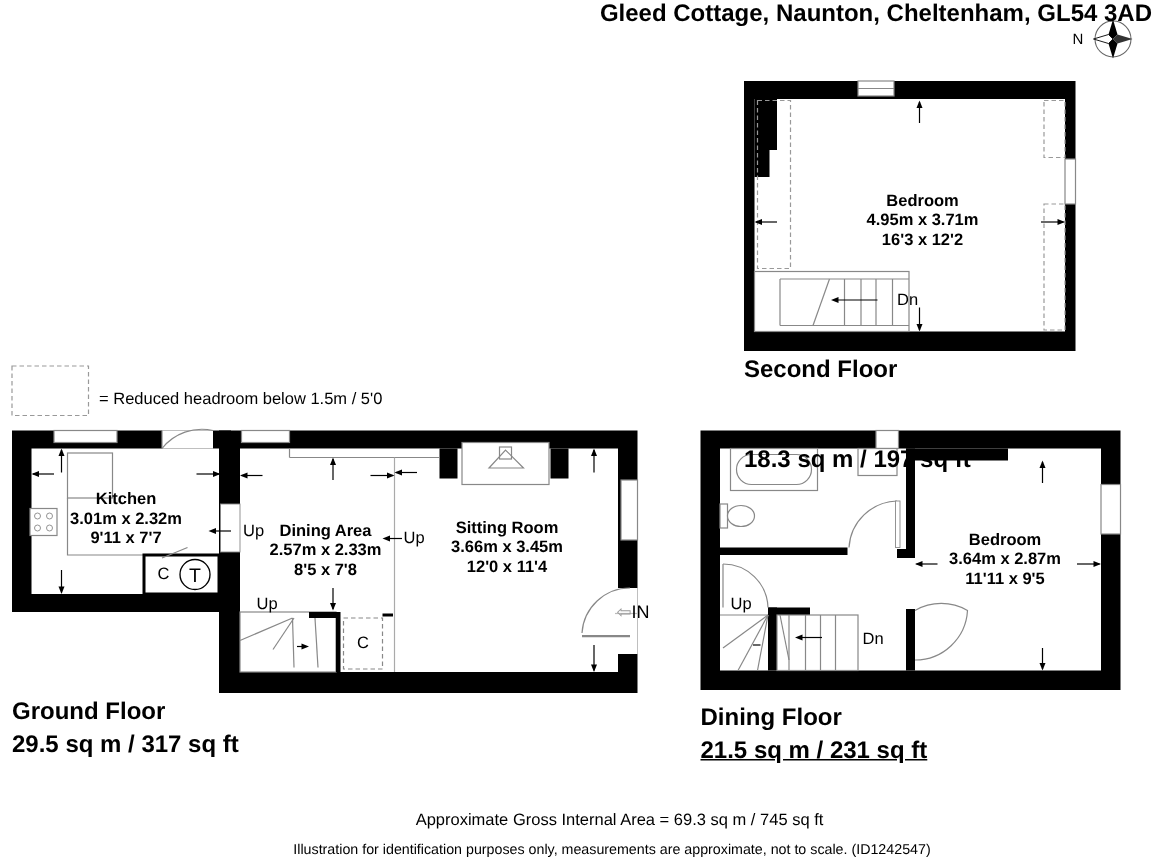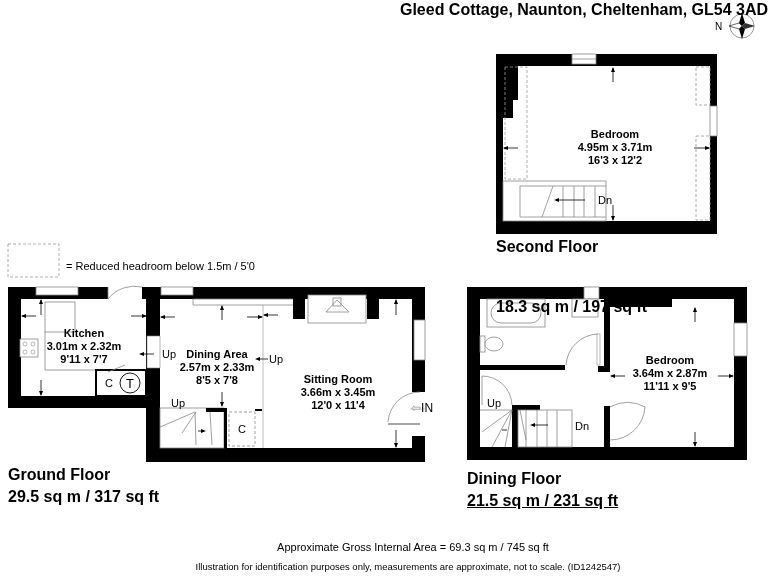--- a/index.html
+++ b/index.html
@@ -228,21 +228,21 @@
 <div class="abs room-label" style="left:42px;top:327px;width:84px;">
   <div>Kitchen</div>
   <div>3.01m x 2.32m</div>
   <div>9'11 x 7'7</div>
 </div>
 <div class="abs room-label" style="left:172px;top:348px;width:90px;">
   <div>Dining Area</div>
   <div>2.57m x 2.33m</div>
   <div>8'5 x 7'8</div>
 </div>
-<div class="abs room-label" style="left:290px;top:373px;width:96px;">
+<div class="abs room-label" style="left:290px;top:346px;width:96px;">
   <div>Sitting Room</div>
   <div>3.66m x 3.45m</div>
   <div>12'0 x 11'4</div>
 </div>
 <div class="abs small" style="left:162px;top:348px;">Up</div>
 <div class="abs small" style="left:269px;top:353px;">Up</div>
 <div class="abs small" style="left:171px;top:397px;">Up</div>
 <div class="abs small" style="left:105px;top:377px;">C</div>
 <div class="abs small" style="left:126px;top:376px;font-size:13px;">T</div>
 <div class="abs small" style="left:238px;top:423px;">C</div>

